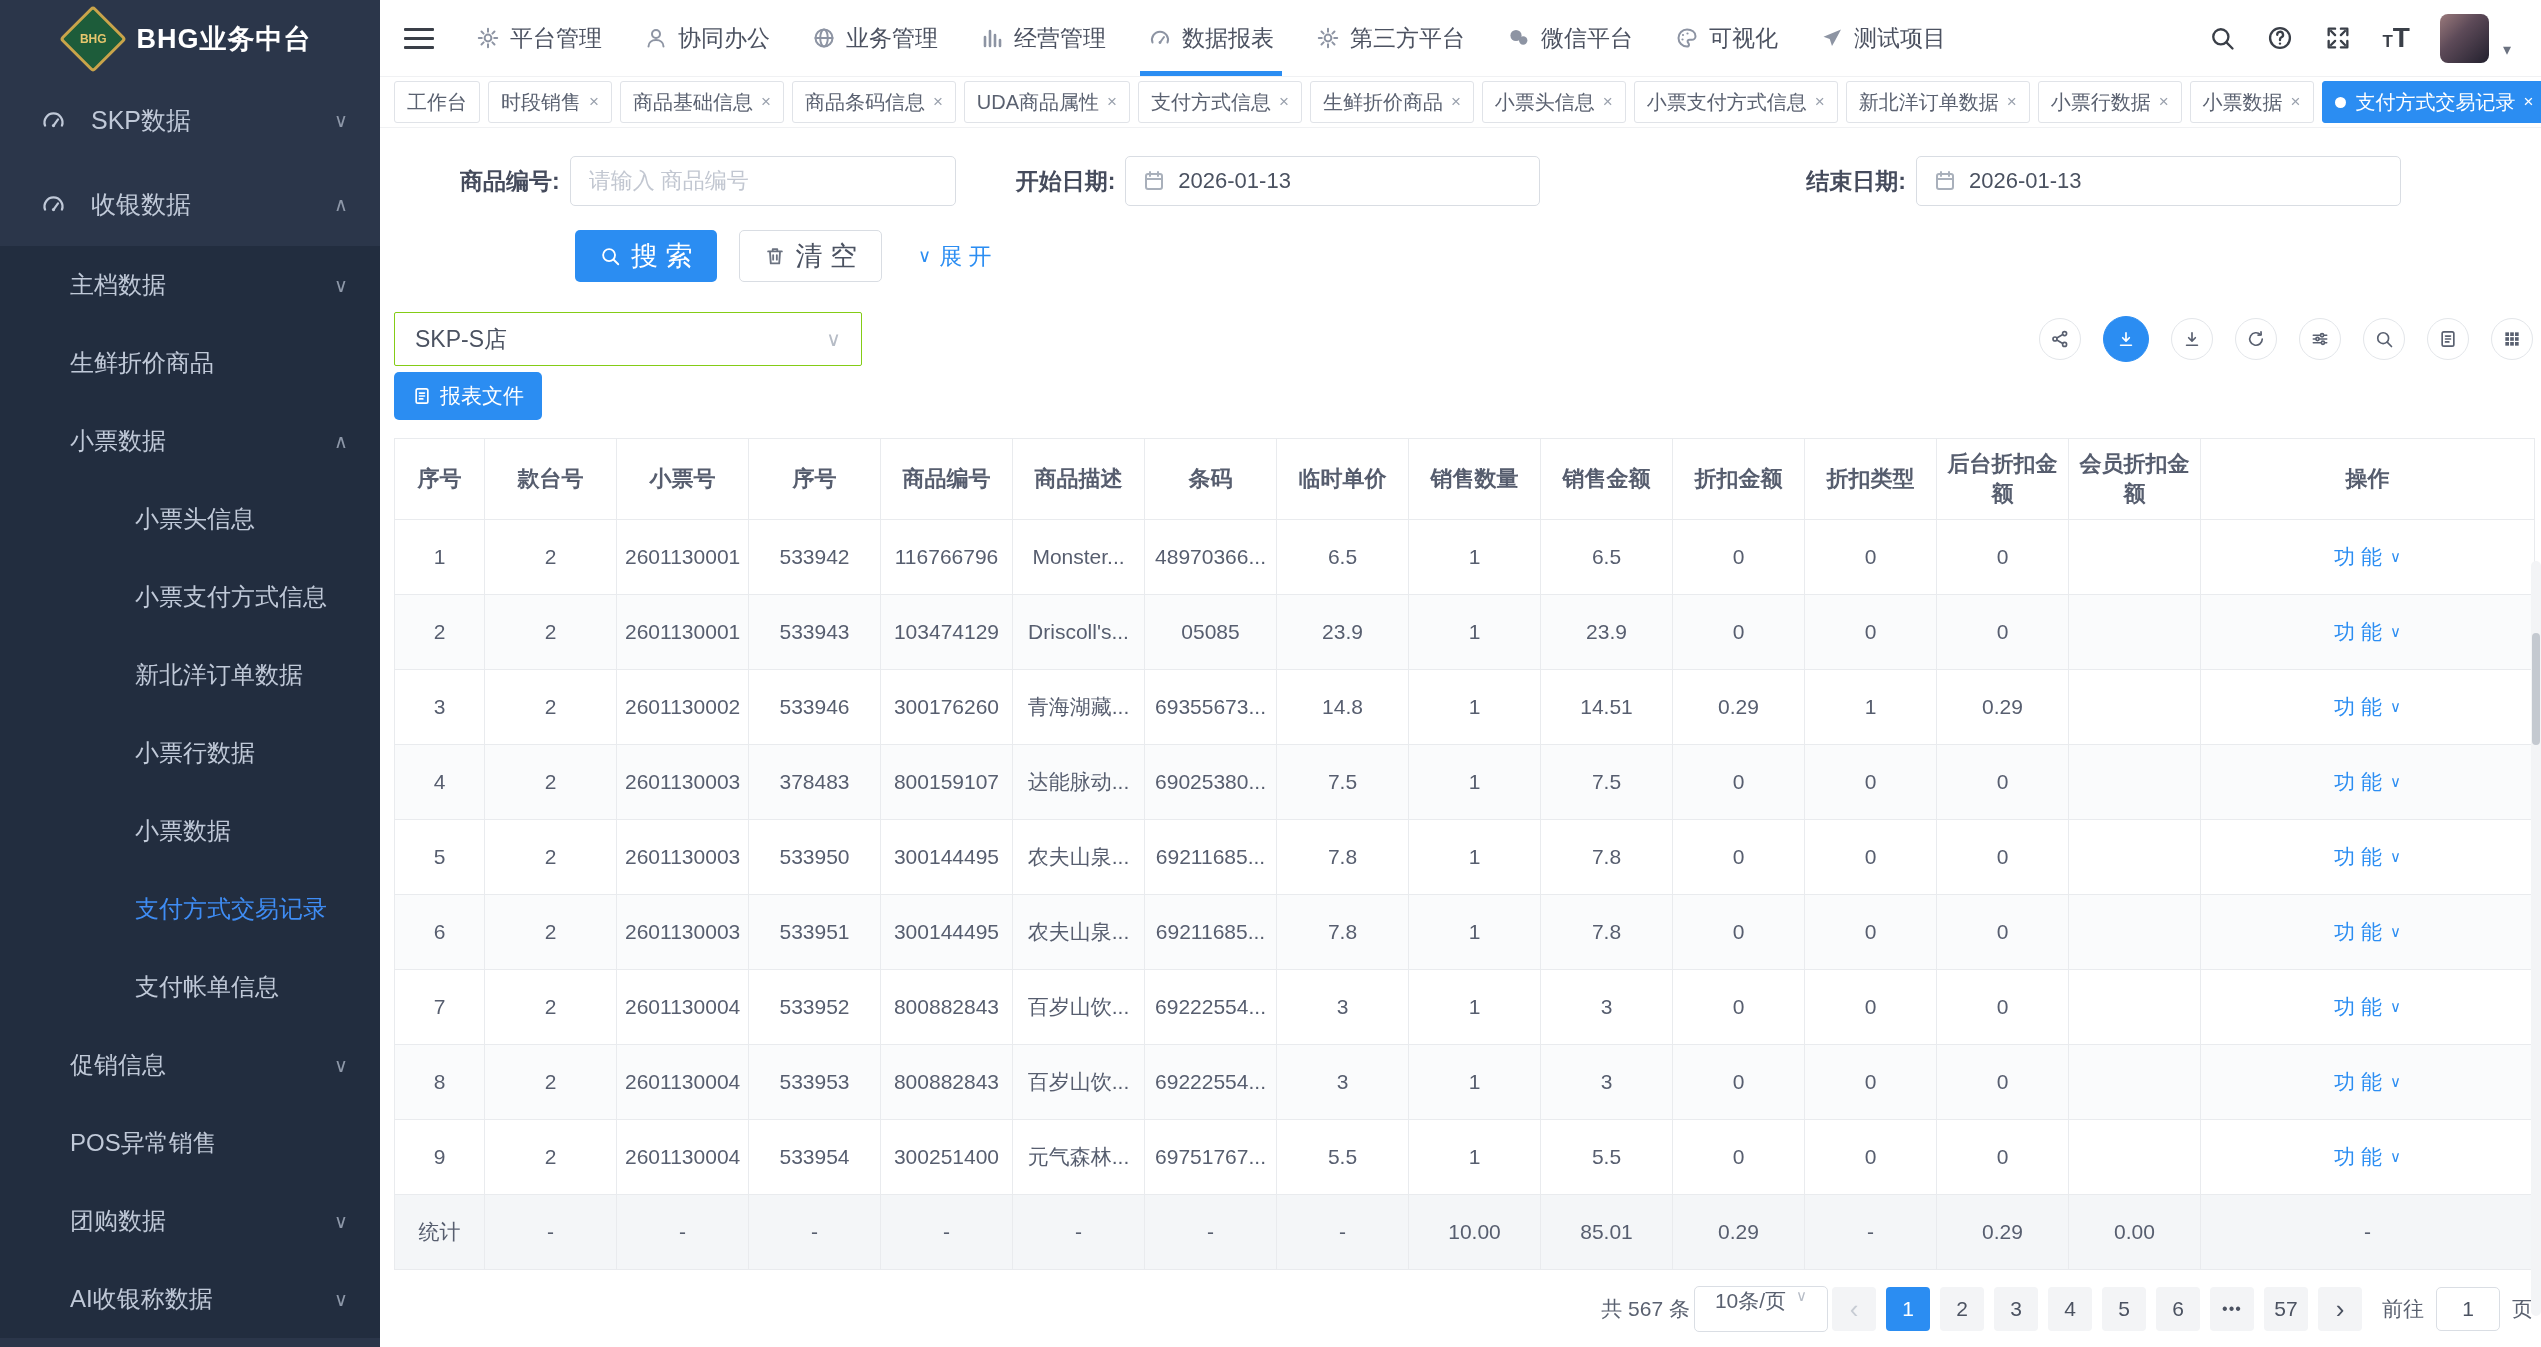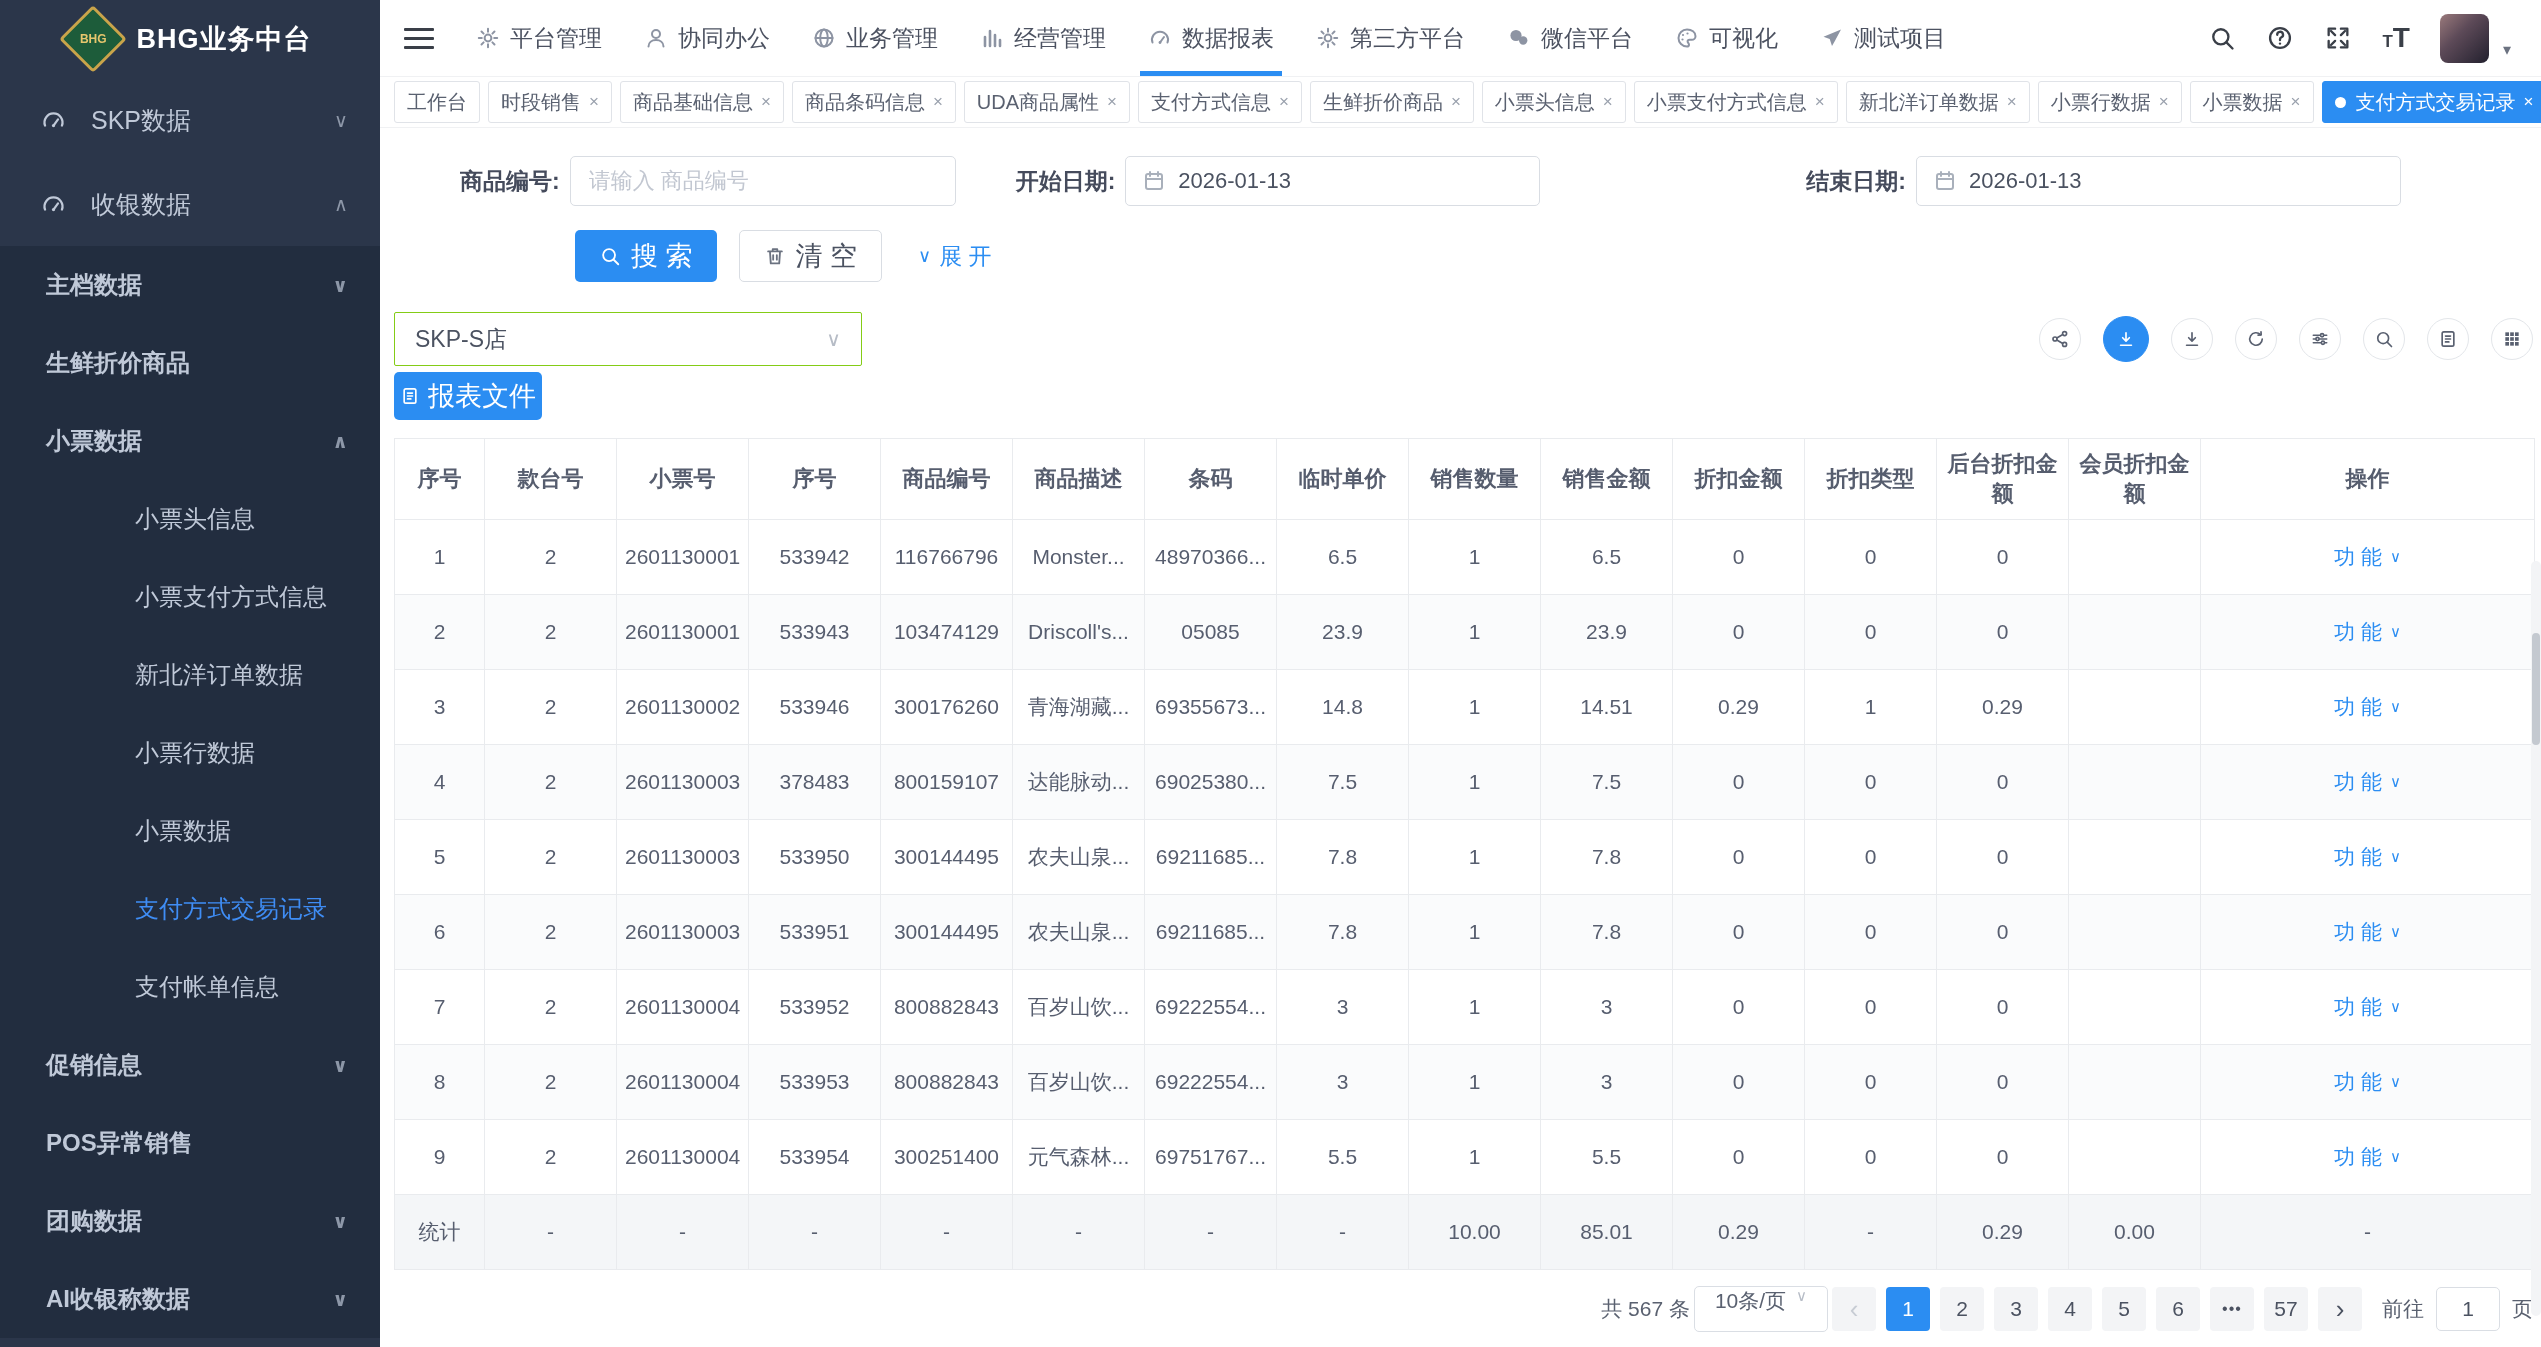--- a/index.html
+++ b/index.html
@@ -8,21 +8,21 @@
   
   .sidebar{width:380px;flex:0 0 380px;background:#2b364a;display:flex;flex-direction:column;overflow:hidden;}
   .logo{height:78px;display:flex;align-items:center;justify-content:center;gap:20px;}
   .logo-diamond{width:42px;height:42px;transform:rotate(45deg);background:#1d5c3a;border:3px solid #c9a44a;
                 display:flex;align-items:center;justify-content:center;border-radius:4px;}
   .logo-diamond span{transform:rotate(-45deg);color:#e6c66d;font-size:12px;font-weight:bold;}
   .logo-title{color:#fff;font-size:27px;font-weight:bold;letter-spacing:1px;}
   .side-menu{flex:1;display:flex;flex-direction:column;overflow:hidden;}
   .side-item{position:relative;display:flex;align-items:center;color:#c0c9d8;cursor:pointer;flex:0 0 auto;}
   .side-item.lvl1{height:84px;padding-left:40px;gap:24px;font-size:25px;}
-  .side-item.lvl2{height:78px;padding-left:46px;font-size:24px;font-weight:bold;}
+  .side-item.lvl2{height:78px;padding-left:70px;font-size:24px;}
   .side-item.lvl3{height:78px;padding-left:135px;font-size:24px;}
   .submenu{background:#222d3f;display:flex;flex-direction:column;}
   .side-item .chev{position:absolute;right:32px;color:#8d97a8;font-size:19px;}
   .side-item.active{color:#3f8df5;}
   .side-item svg{width:27px;height:27px;color:#c0c9d8;}
   
   .main{flex:1;display:flex;flex-direction:column;min-width:0;}
   .navbar{height:76px;display:flex;align-items:center;padding:0 30px 0 24px;background:#fff;position:relative;
           border-bottom:1px solid #f0f1f3;}
   .hamburger{width:30px;display:flex;flex-direction:column;gap:6px;margin-right:40px;cursor:pointer;}
@@ -74,21 +74,21 @@
   .store-row{display:flex;align-items:center;margin-top:30px;}
   .store-select{width:468px;height:54px;border:1px solid #84cc16;border-radius:2px;display:flex;align-items:center;
                 padding:0 20px;font-size:23px;color:#4b5261;cursor:pointer;box-sizing:border-box;background:#fff;}
   .store-select .chev{margin-left:auto;color:#b6bcc6;font-size:20px;}
   .toolbar{margin-left:auto;display:flex;align-items:center;gap:22px;}
   .tool-btn{width:42px;height:42px;border-radius:50%;border:1px solid #e3e6ea;background:#fff;color:#596070;
             display:flex;align-items:center;justify-content:center;cursor:pointer;padding:0;}
   .tool-btn svg{width:20px;height:20px;}
   .tool-btn.active{background:#2b8df2;border-color:#2b8df2;color:#fff;width:46px;height:46px;}
   .report-btn{margin-top:6px;width:148px;height:48px;background:#2b8df2;color:#fff;border:none;border-radius:5px;
-              font-size:27px;display:flex;align-items:center;justify-content:center;gap:8px;cursor:pointer;}
+              font-size:21px;display:flex;align-items:center;justify-content:center;gap:8px;cursor:pointer;}
   .report-btn svg{width:20px;height:20px;}
   
   table.data{margin-top:18px;border-collapse:collapse;table-layout:fixed;width:2140px;}
   .data th,.data td{border:1px solid #e9ebee;text-align:center;overflow:hidden;white-space:nowrap;padding:0 8px;}
   .data th{height:80px;font-size:22px;color:#565d6e;font-weight:bold;background:#fff;line-height:1.35;white-space:normal;}
   .data td{height:74px;font-size:21px;color:#575e6f;background:#fff;}
   .data tbody tr:nth-child(even) td{background:#fafbfc;}
   .data tbody tr.total td{background:#f4f6f8;}
   .op{color:#2b8df2;display:inline-flex;align-items:center;gap:8px;cursor:pointer;font-size:21px;}
   .op .chev{font-size:15px;}

